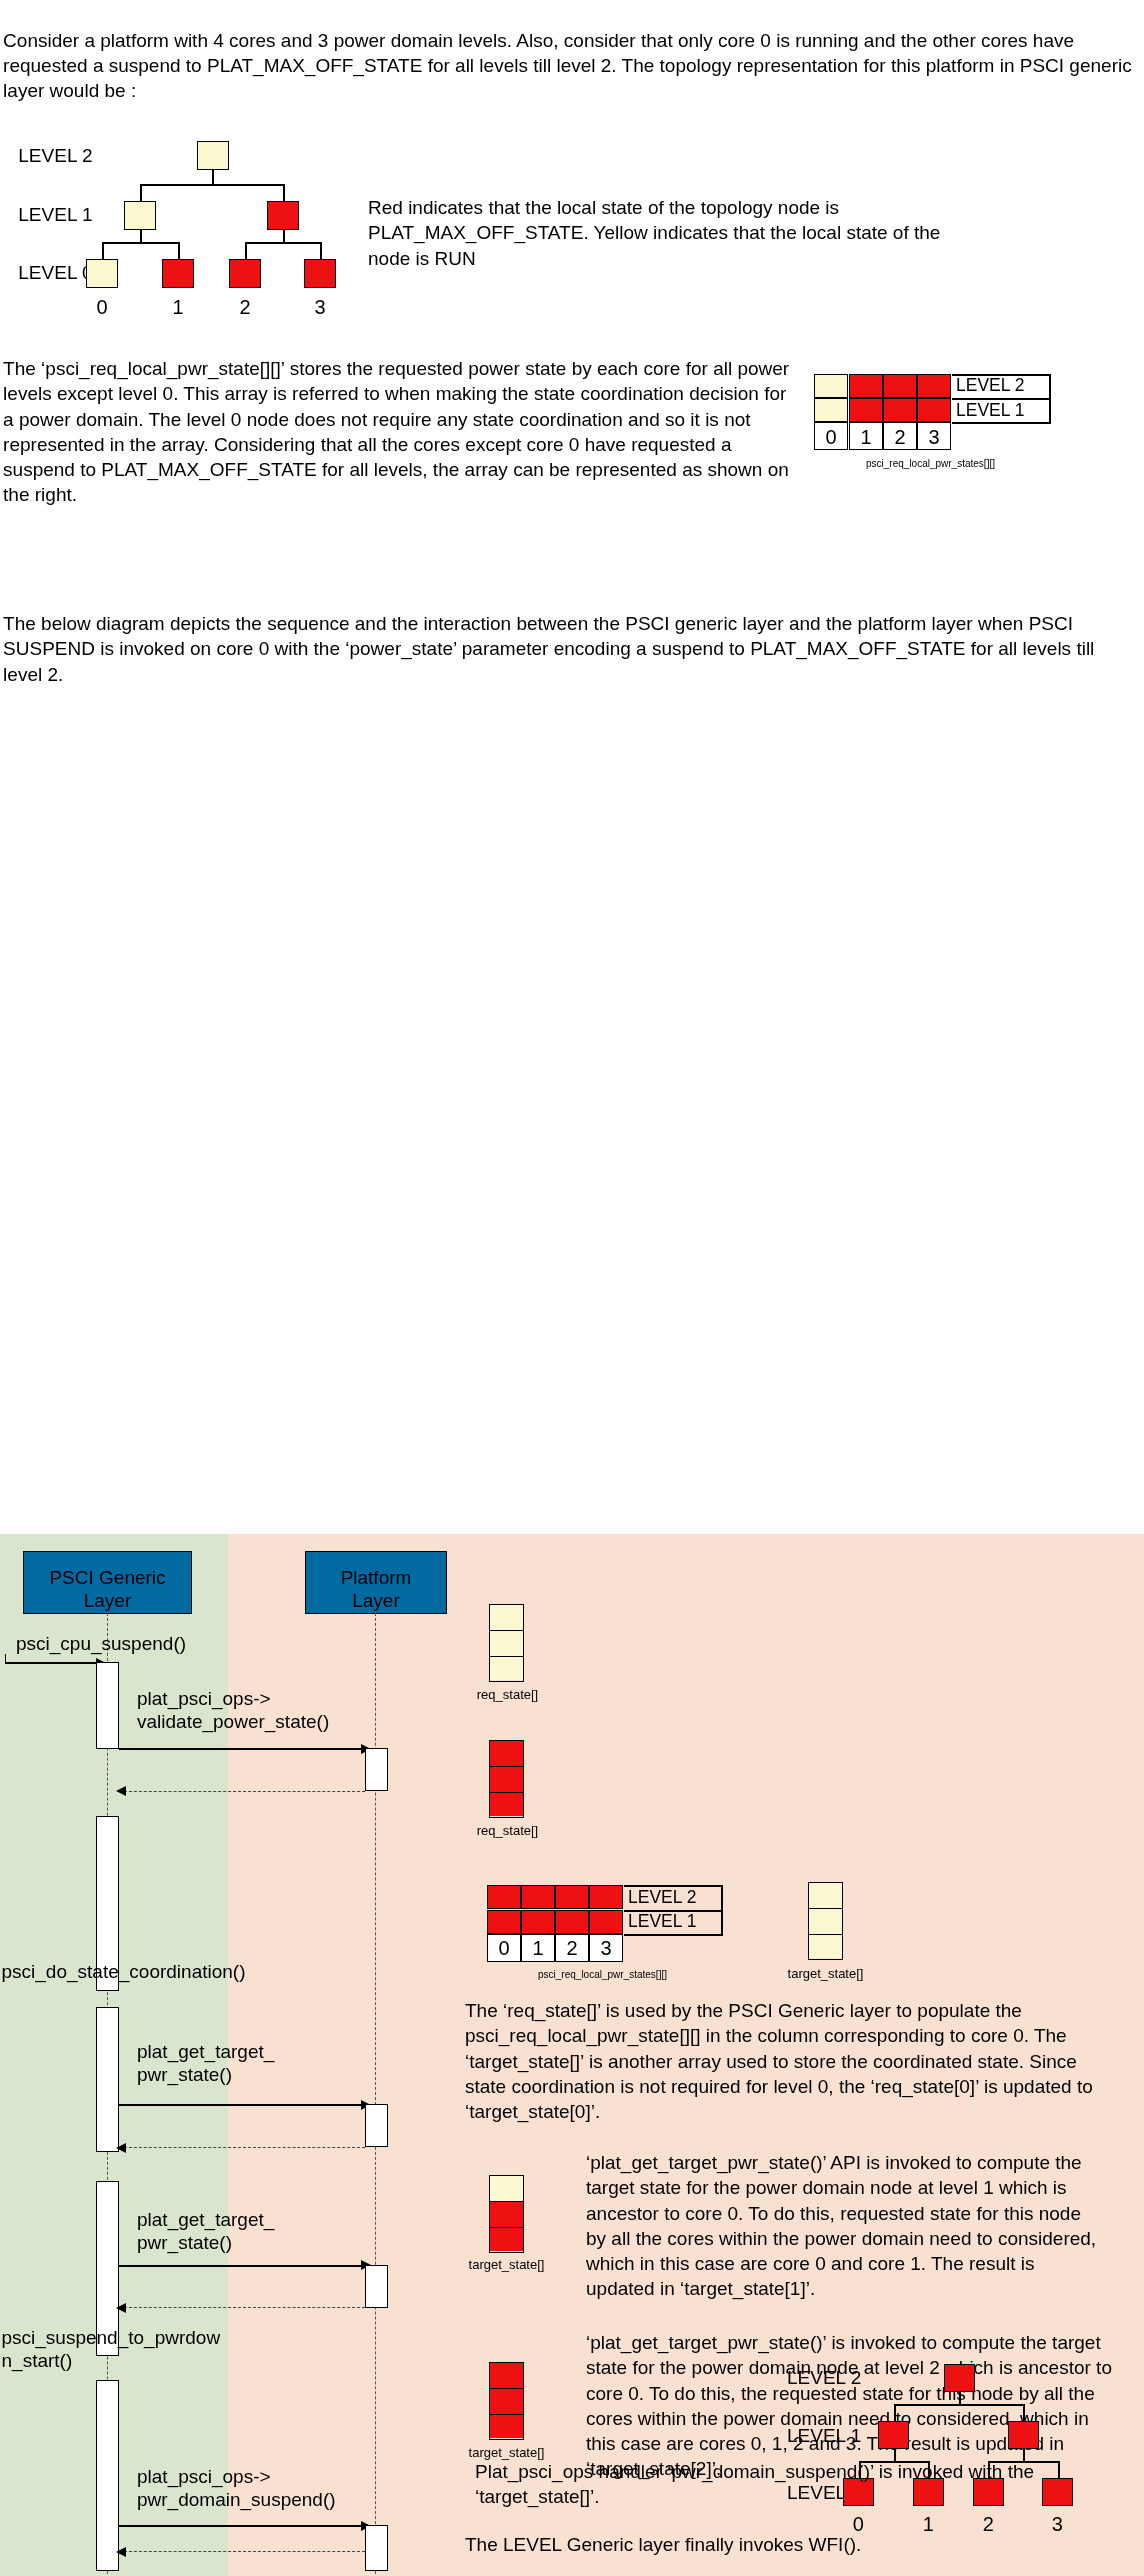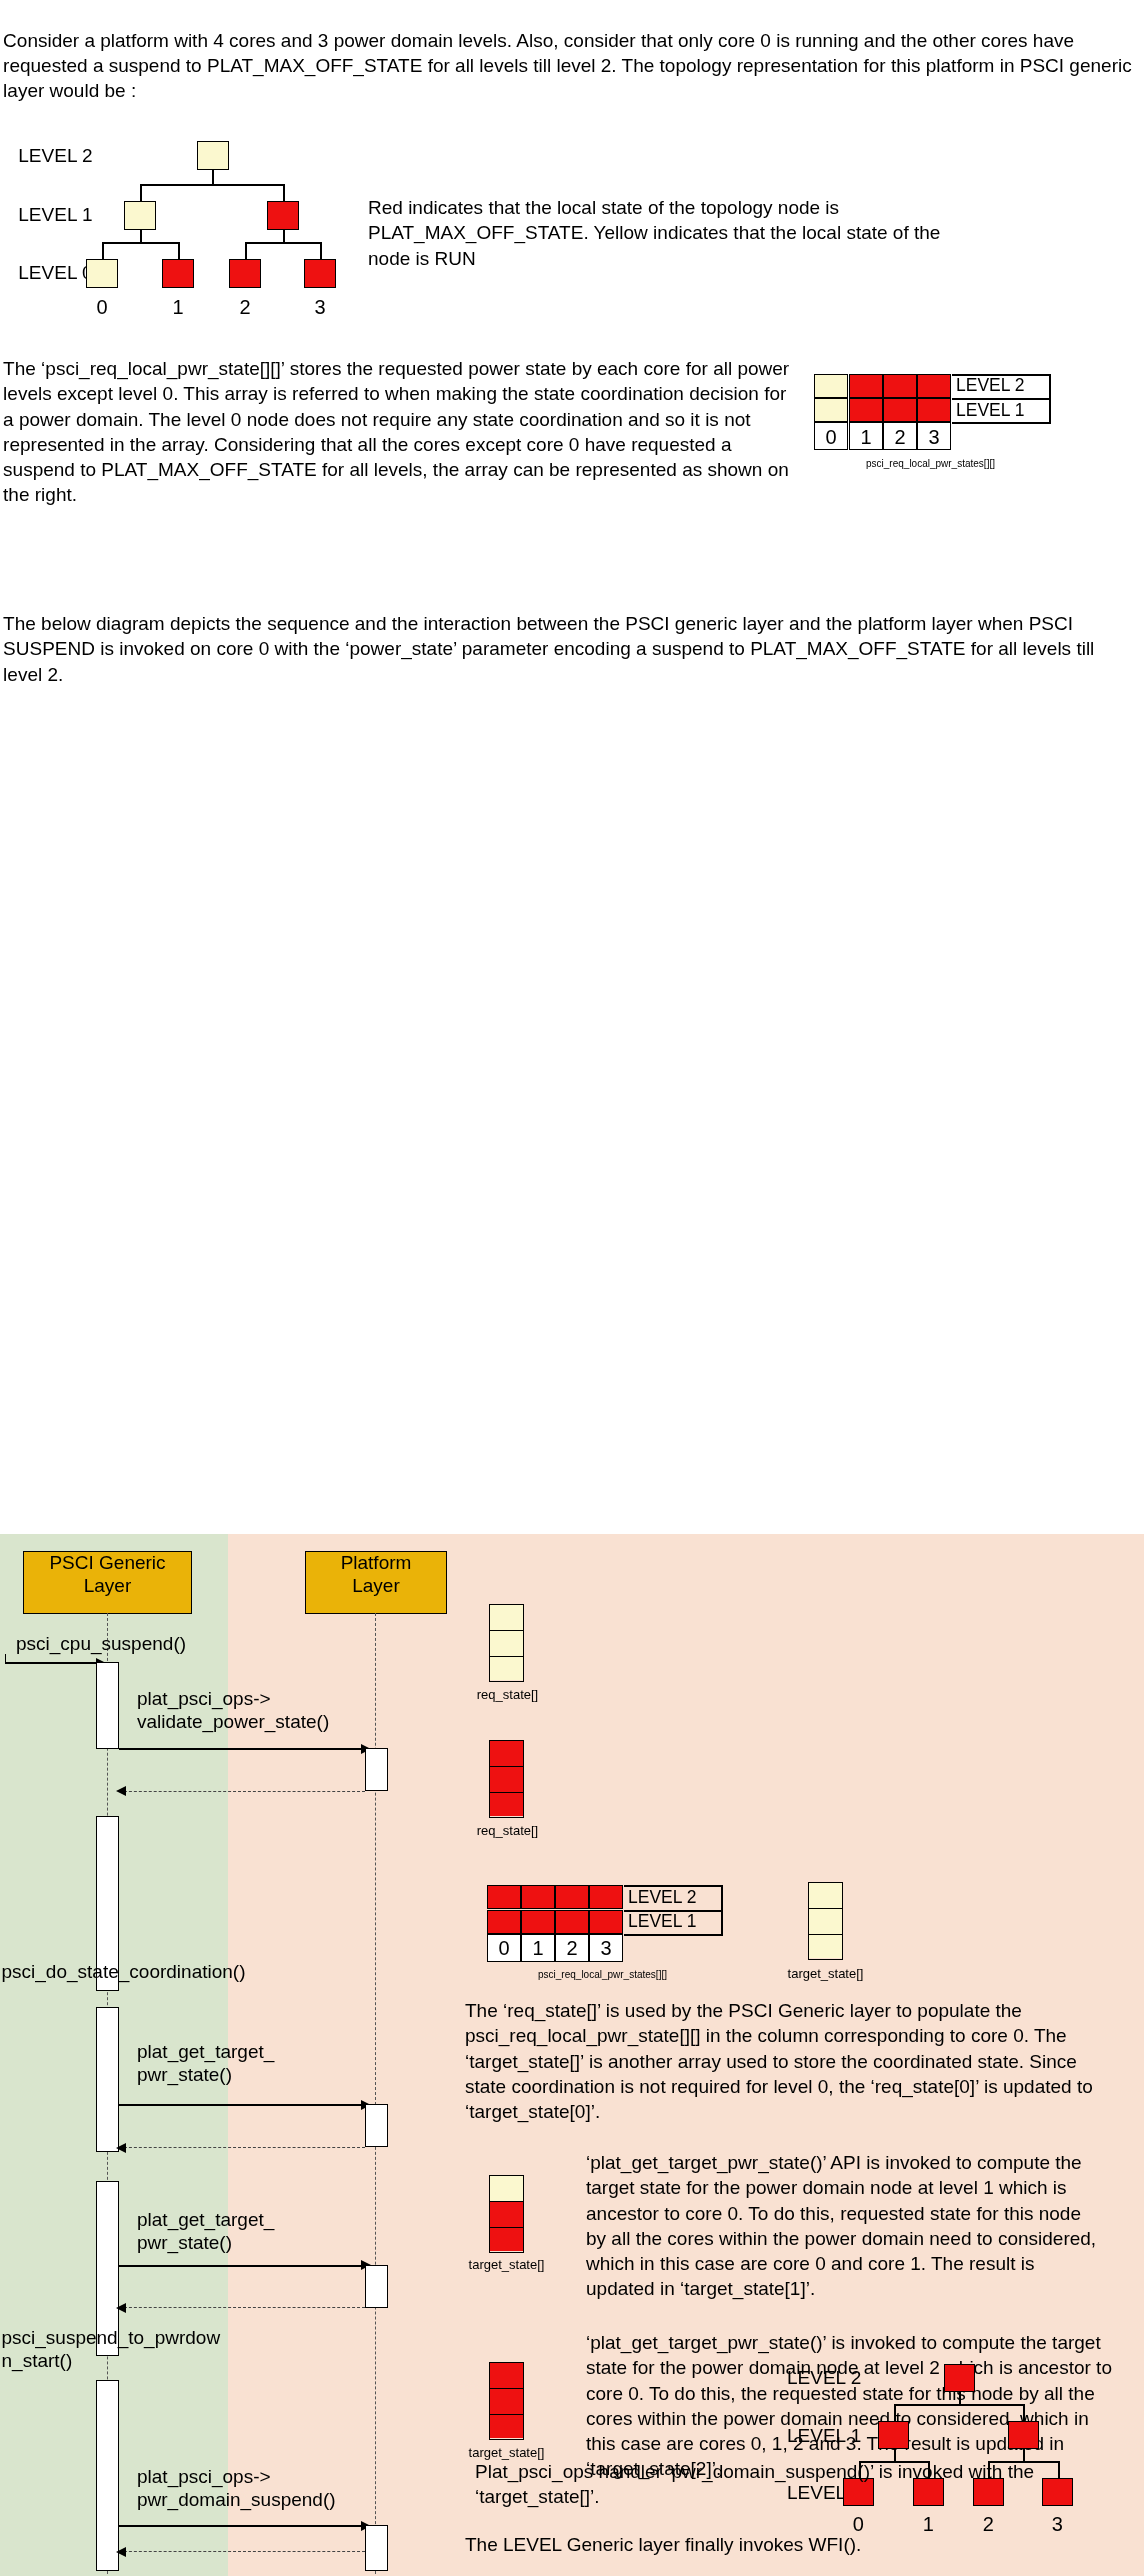--- a/index.html
+++ b/index.html
@@ -40,25 +40,25 @@
     left:0;top:1534px;width:1145px;height:1042px;
     background:#f9e1d2;
   }
   .greenband{
     position:absolute;left:0;top:0;width:228px;height:1042px;
     background:#d9e5cd;
   }
   .lifeline-box{
     position:absolute;
     border:1.5px solid #000;
-    background:#eab308;
+    background:#0369a1;
     text-align:center;
     font-size:19px;
     line-height:1.2;
-    display:flex;align-items:flex-start;justify-content:center;
+    display:flex;align-items:flex-end;justify-content:center;
     box-sizing:border-box;
   }
   .dash{
     position:absolute;
     width:0;
     border-left:1.5px dashed #555;
   }
   .activation{
     position:absolute;
     background:#ffffff;

